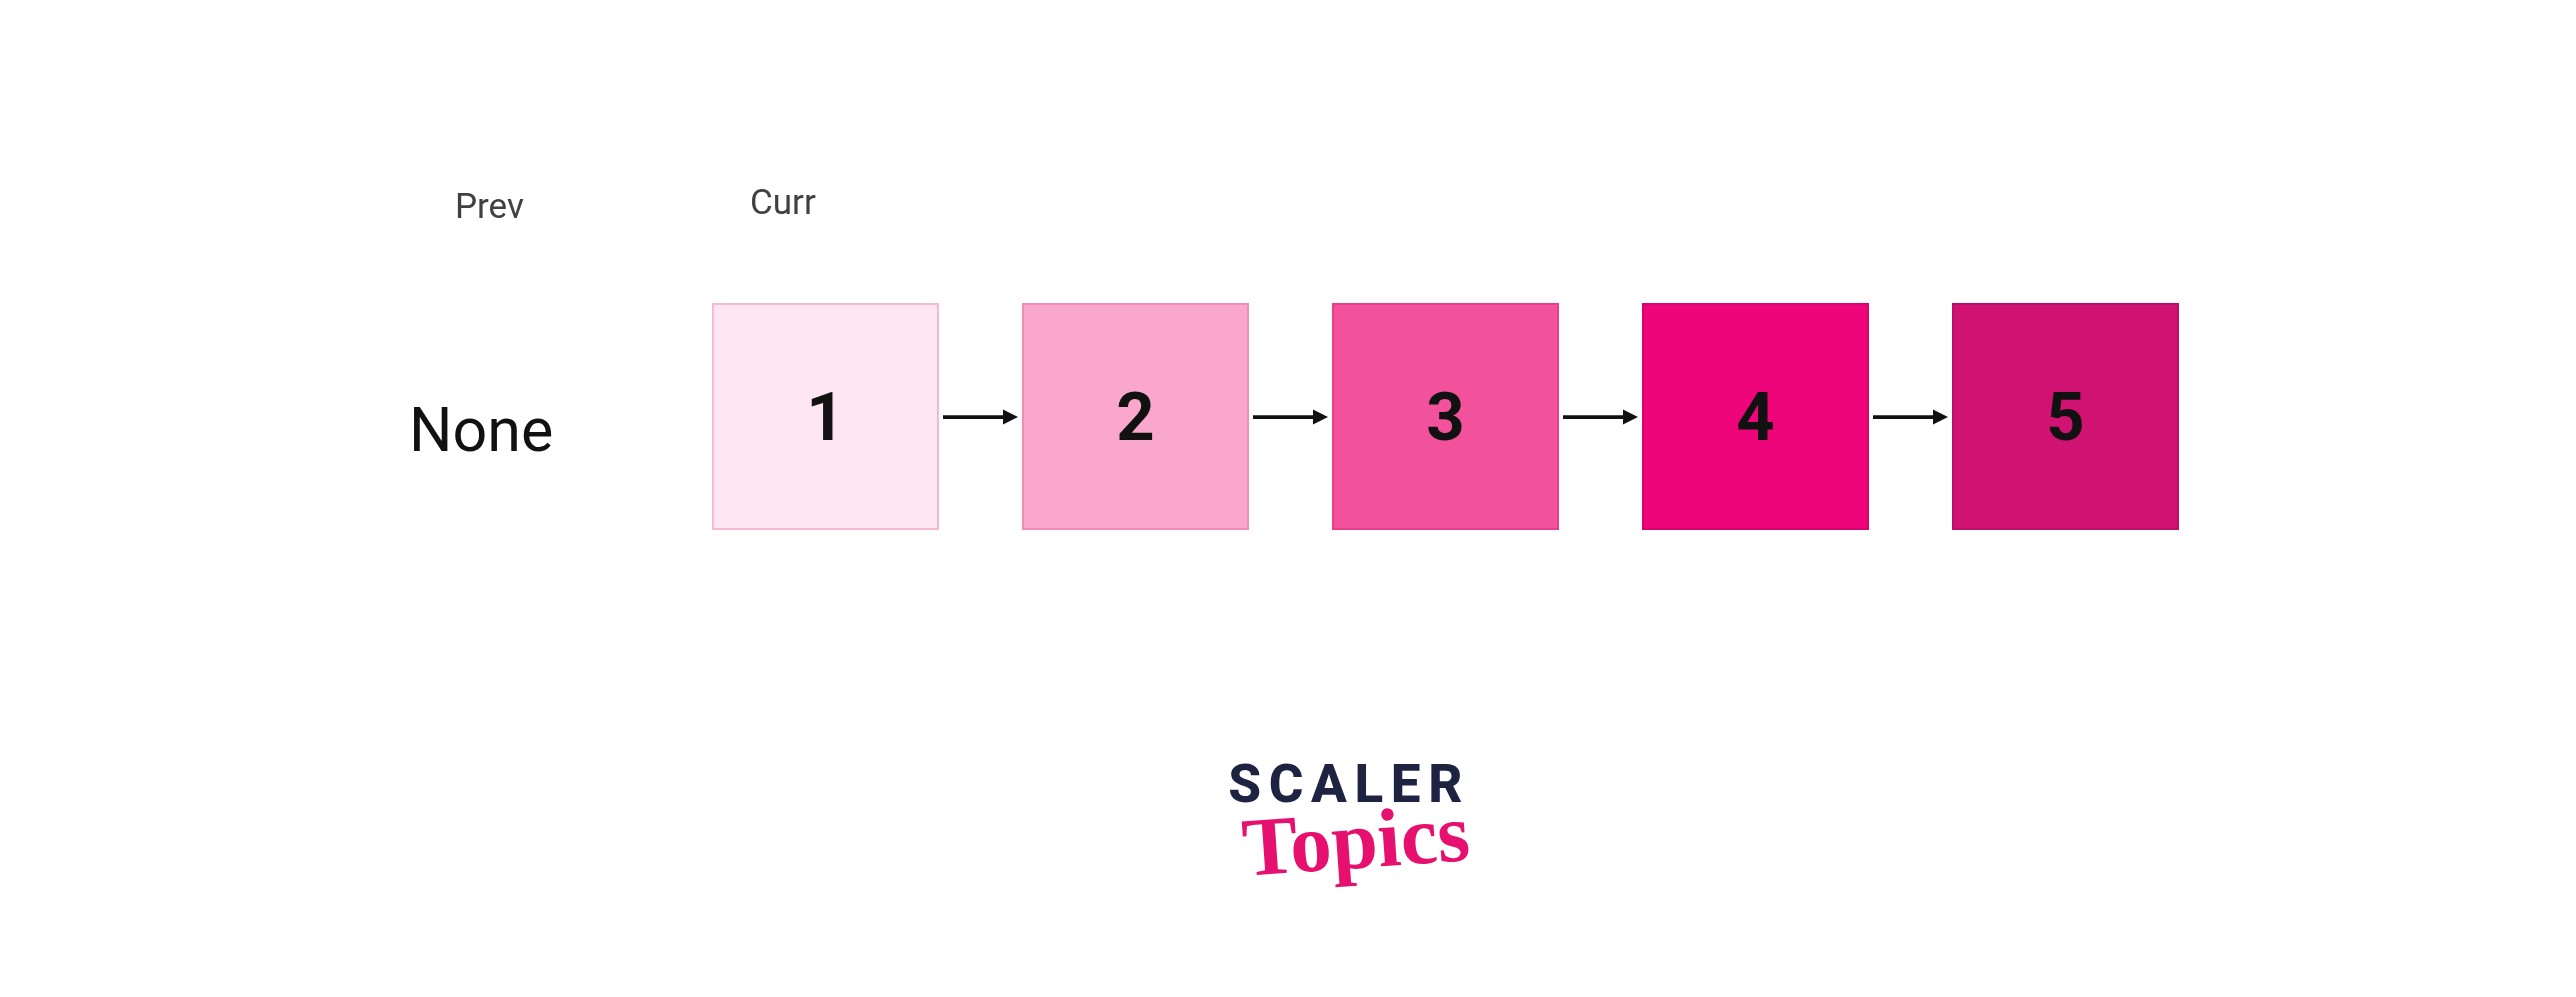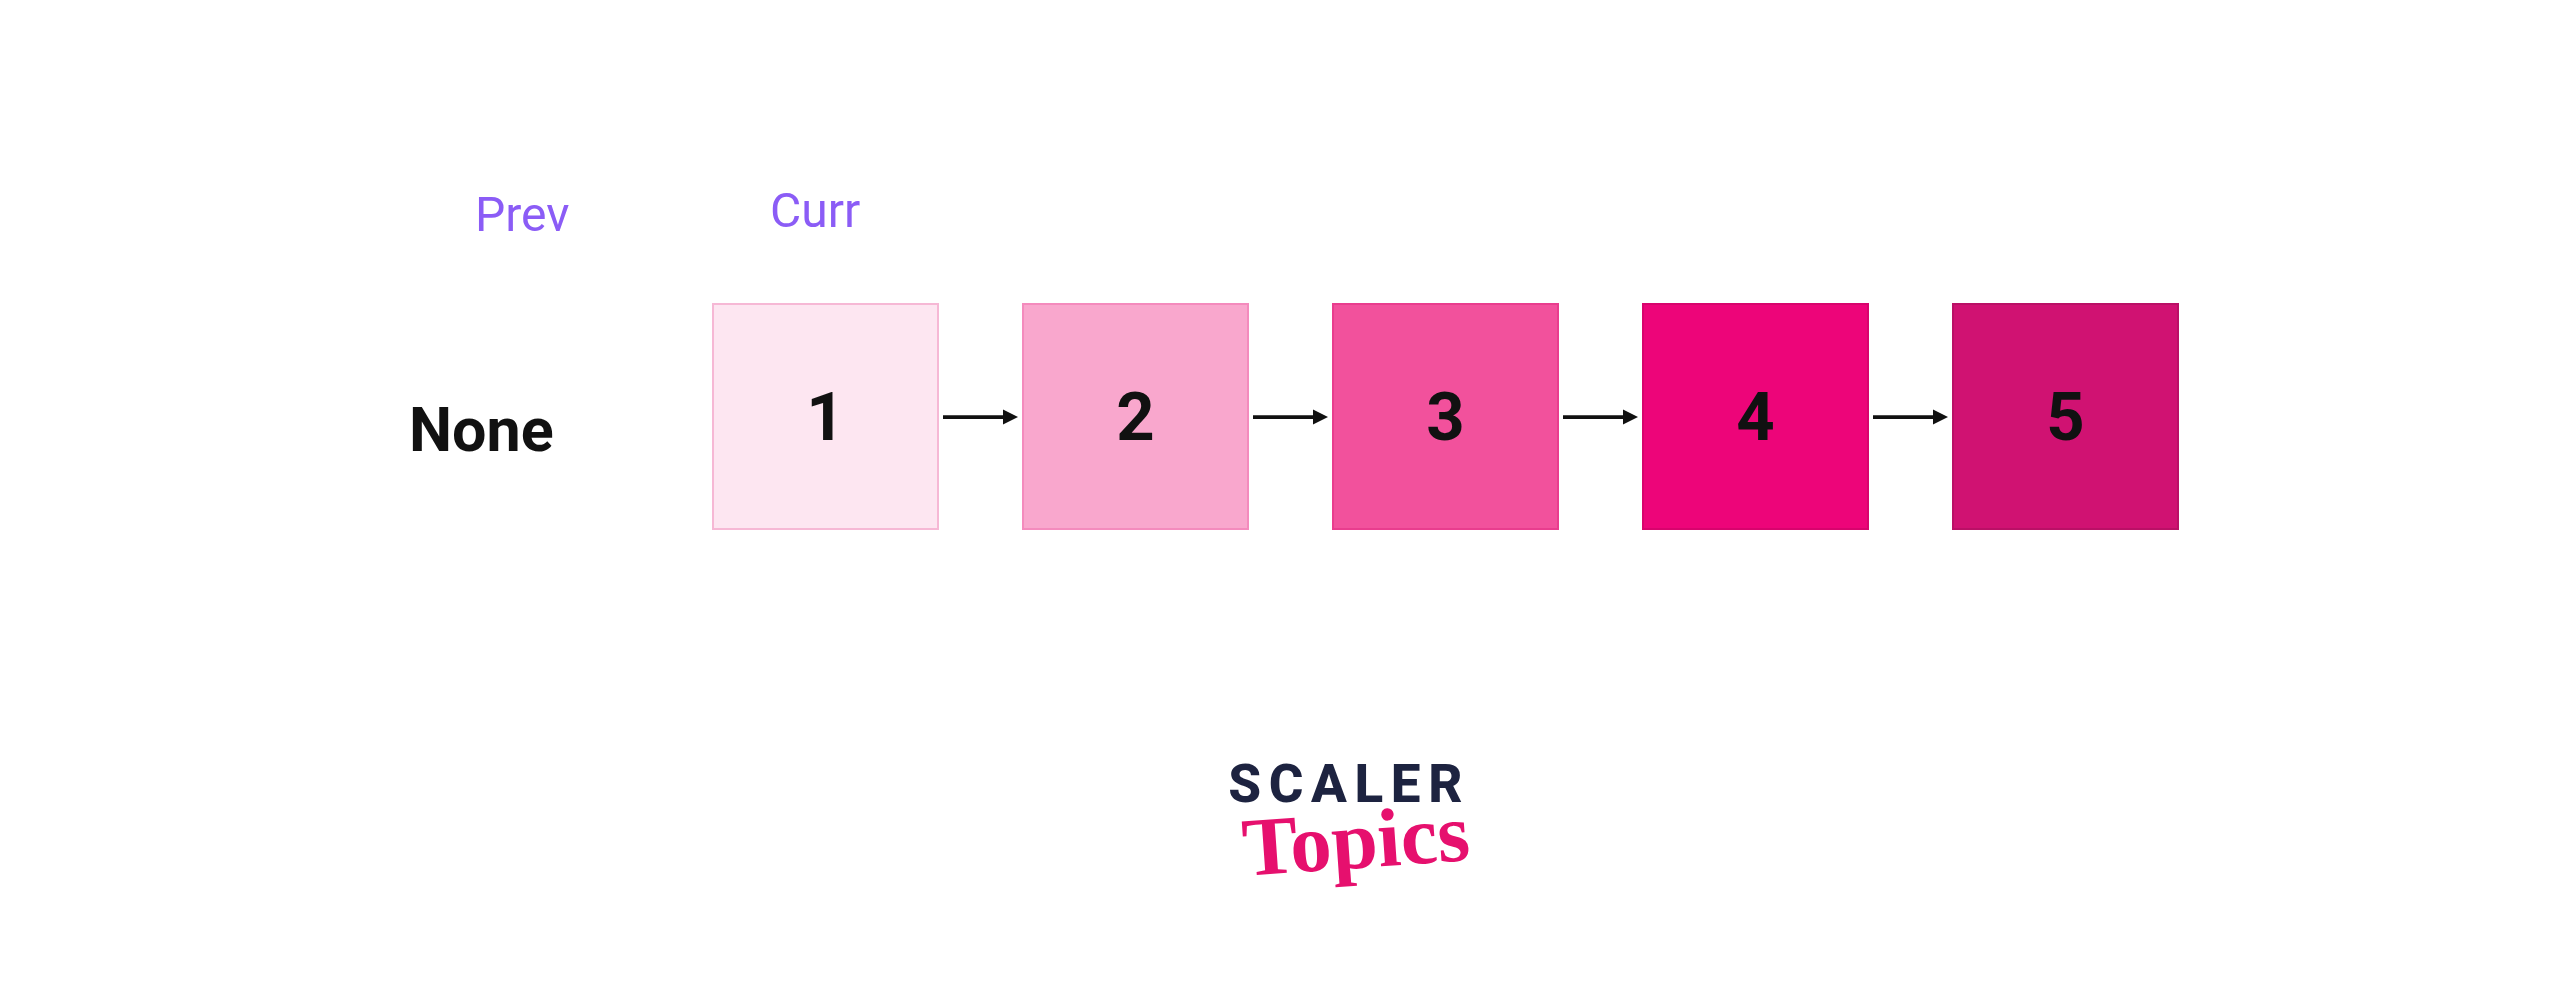--- a/index.html
+++ b/index.html
@@ -5,33 +5,32 @@
   * { box-sizing: border-box; margin: 0; padding: 0; }
   html, body {
     width: 2576px;
     height: 997px;
     background: #ffffff;
     font-family: -apple-system, BlinkMacSystemFont, "Segoe UI", Roboto, "Helvetica Neue", Arial, sans-serif;
     position: relative;
   }
   .label {
     position: absolute;
-    font-size: 48px;
-    color: #8b5cf6;
+    font-size: 35px;
+    color: #404040;
     font-weight: 400;
-    margin-left: 20px;
   }
   .prev-label { left: 455px; top: 186px; }
   .curr-label { left: 750px; top: 182px; }
   .none-label {
     position: absolute;
     left: 409px;
     top: 394px;
     font-size: 61px;
-    font-weight: 700;
+    font-weight: 400;
     color: #111111;
   }
   .row {
     position: absolute;
     left: 712px;
     top: 303px;
     display: flex;
     align-items: center;
   }
   .node {

